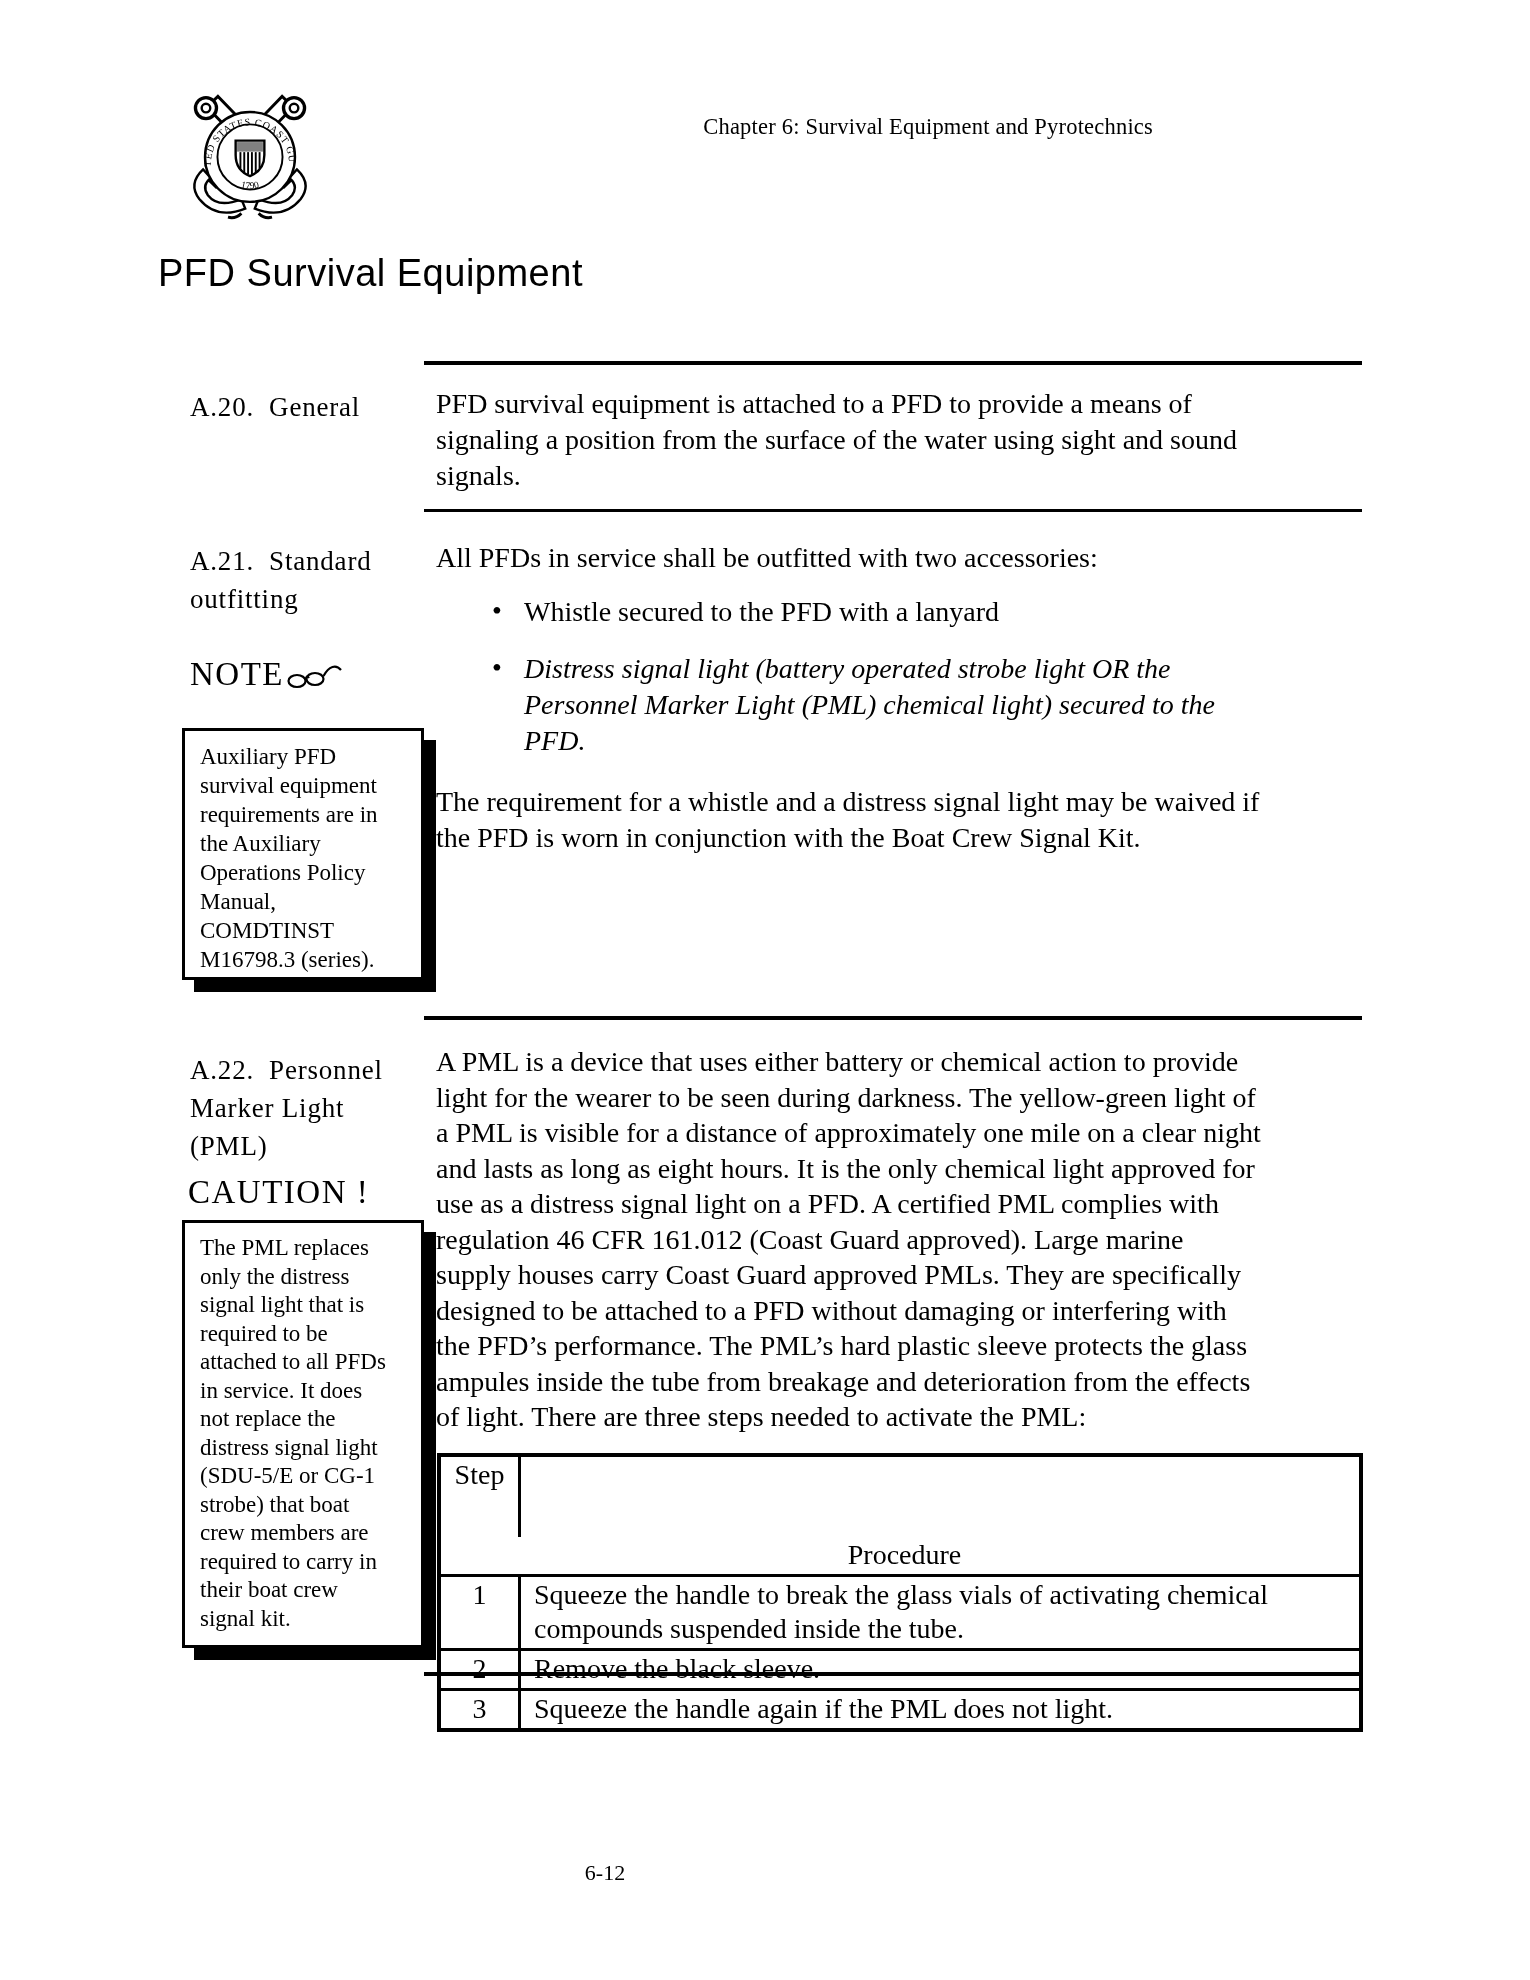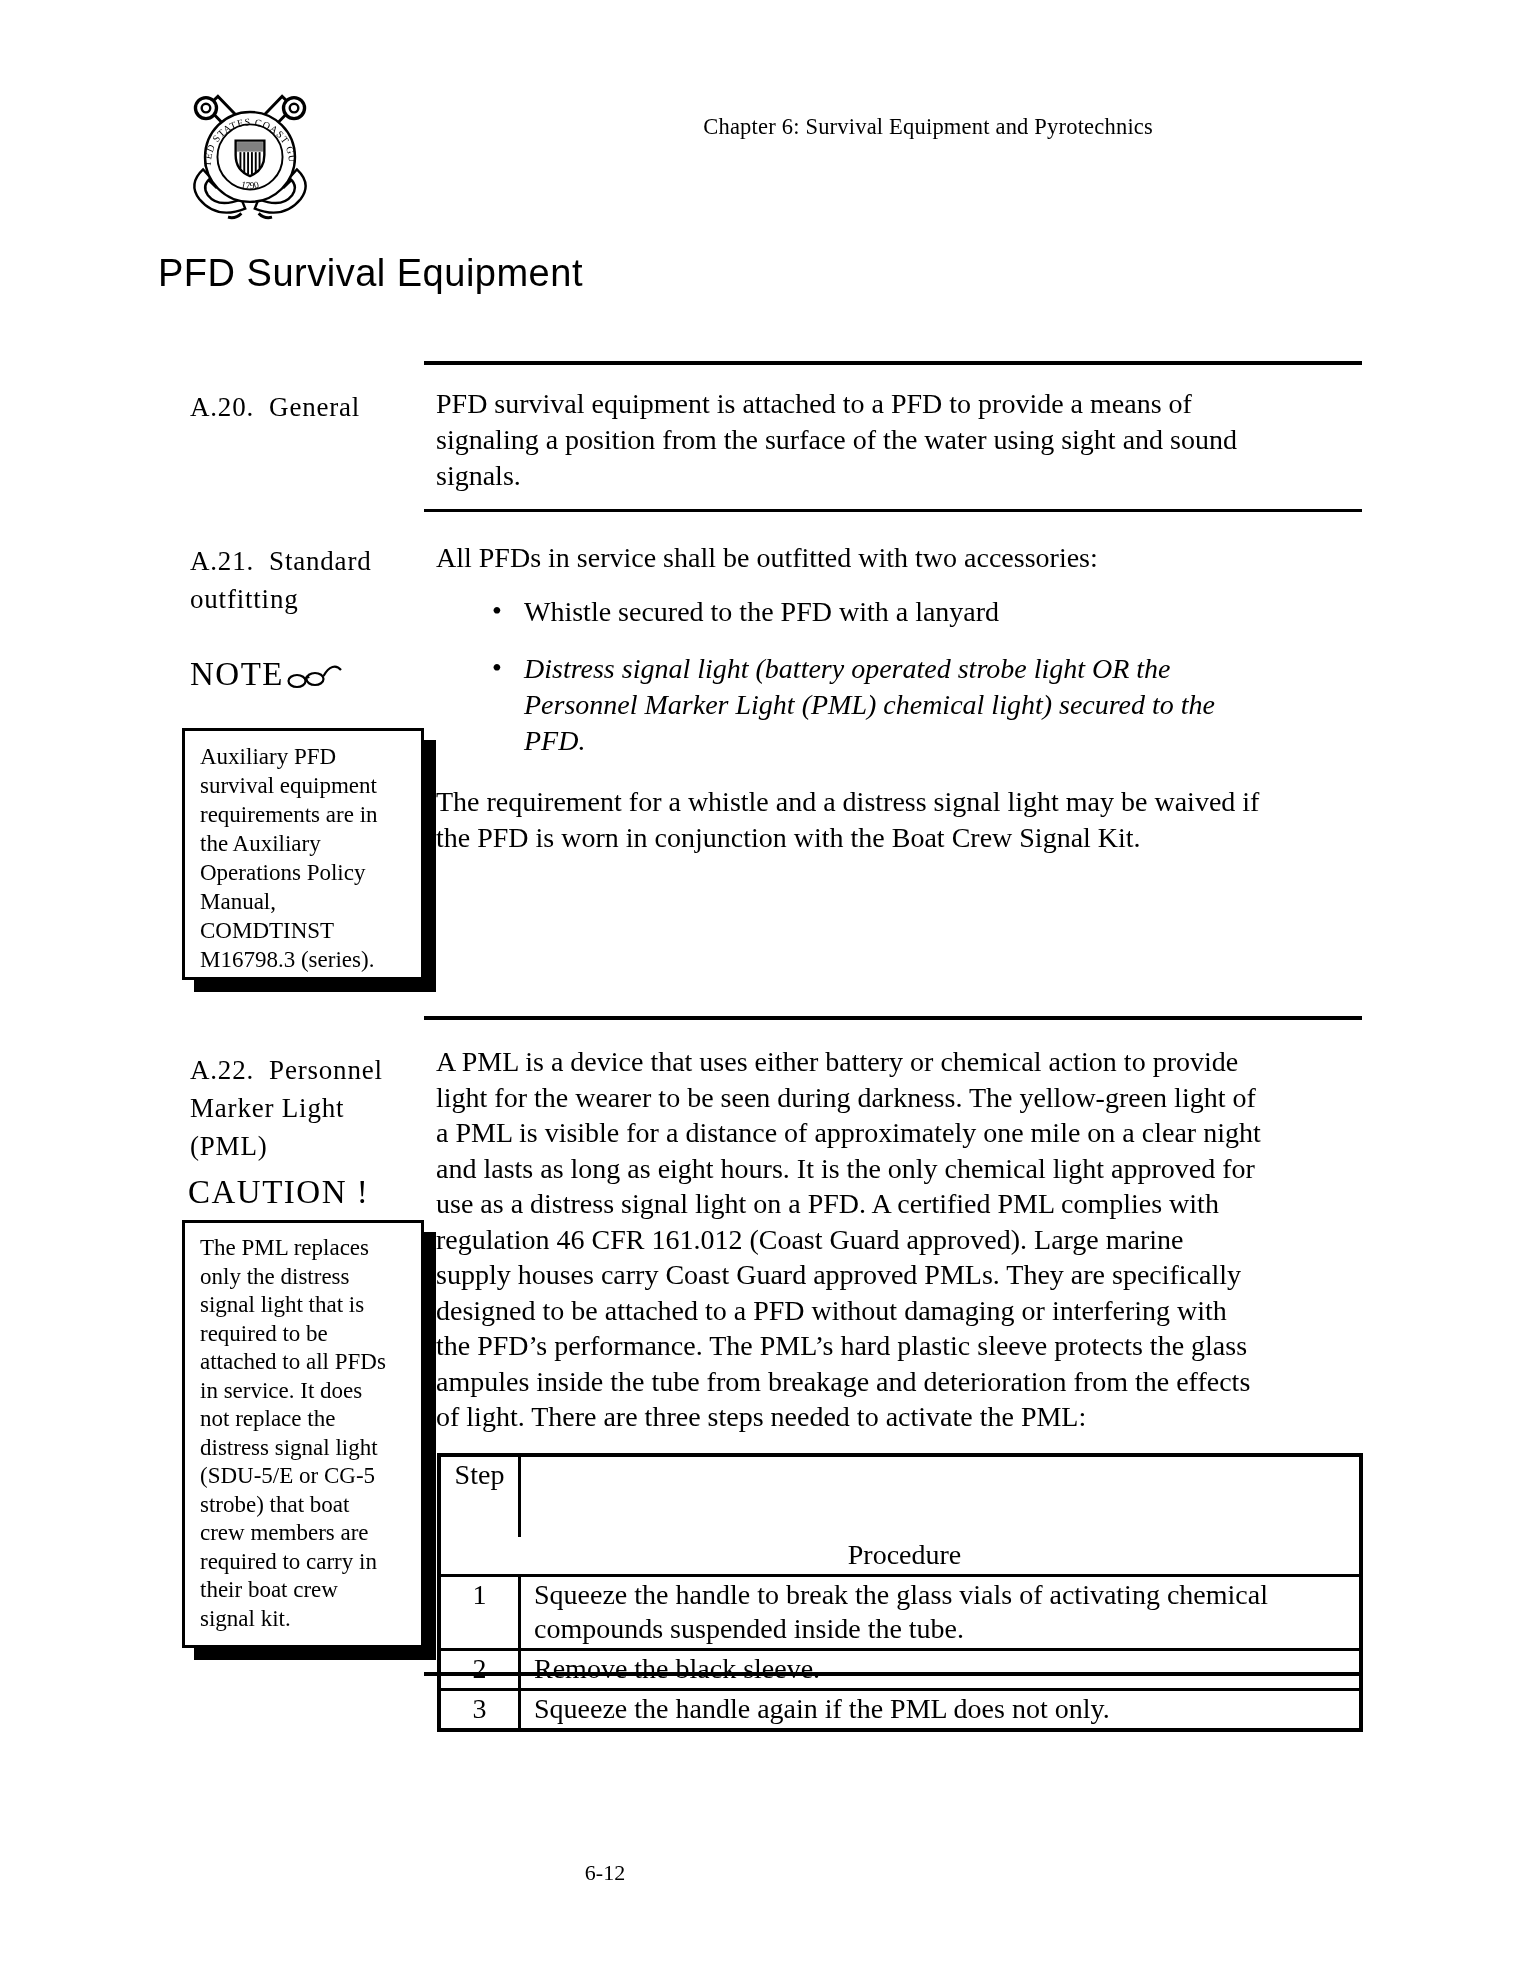--- a/index.html
+++ b/index.html
@@ -190,21 +190,21 @@
     <span>CAUTION !</span>
   </div>
   <div class="shadow-box caution-box txt">The PML replaces
 only the distress
 signal light that is
 required to be
 attached to all PFDs
 in service.  It does
 not replace the
 distress signal light
-(SDU-5/E or CG-5
+(SDU-5/E or CG-1
 strobe) that boat
 crew members are
 required to carry in
 their boat crew
 signal kit.</div>
 
   <div class="proc-table">
     <div class="t-row t-head rh-head">
       <div class="t-step">Step</div>
       <div class="t-proc">Procedure</div>
@@ -213,21 +213,21 @@
       <div class="t-step">1</div>
       <div class="t-proc">Squeeze the handle to break the glass vials of activating chemical
 compounds suspended inside the tube.</div>
     </div>
     <div class="t-row rh-2">
       <div class="t-step">2</div>
       <div class="t-proc">Remove the black sleeve.</div>
     </div>
     <div class="t-row rh-3">
       <div class="t-step">3</div>
-      <div class="t-proc">Squeeze the handle again if the PML does not only.</div>
+      <div class="t-proc">Squeeze the handle again if the PML does not light.</div>
     </div>
   </div>
 
   <div class="rule" style="top:1672px;height:4px;"></div>
 
   <div class="footer">6-12</div>
 
 </div>
 
 </body></html>

